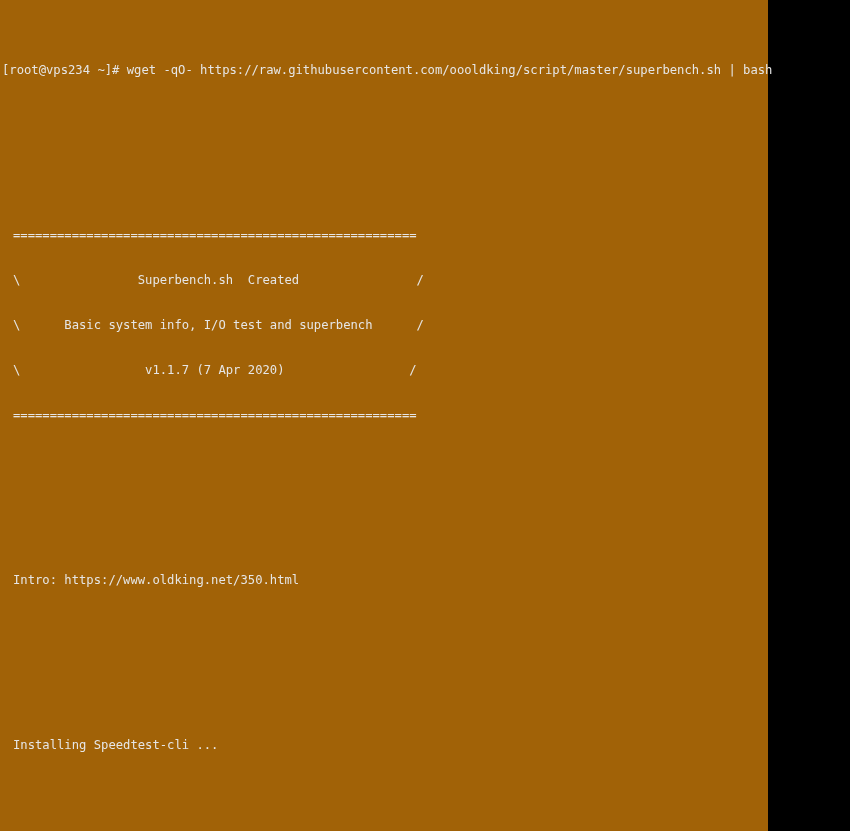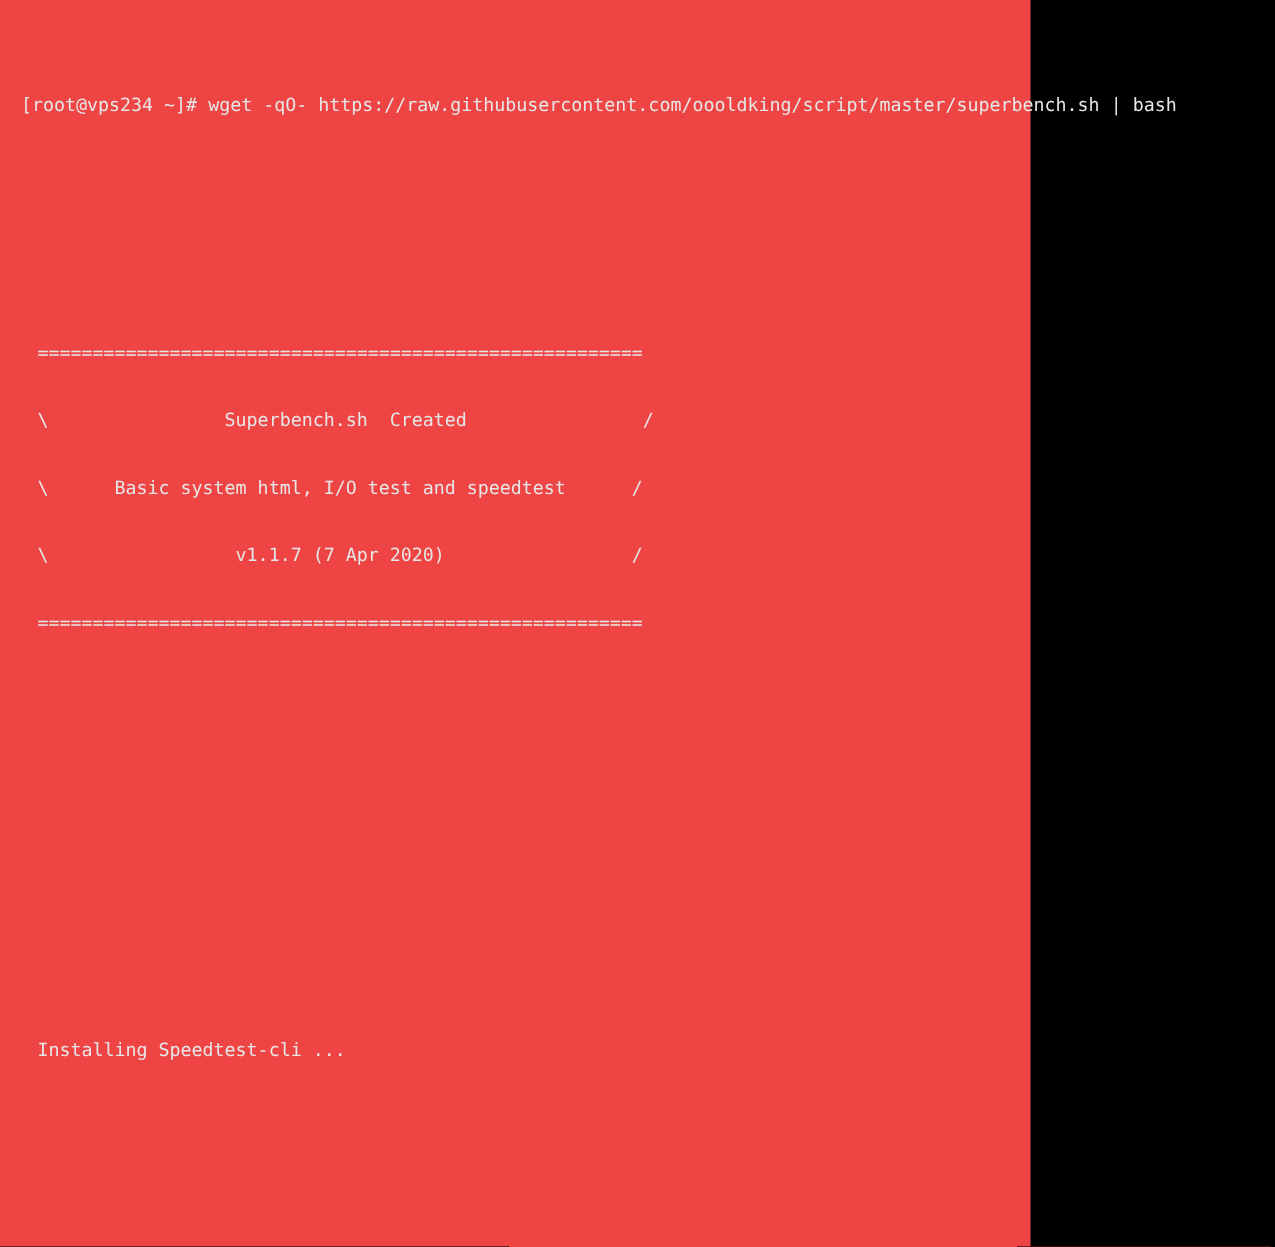--- a/index.html
+++ b/index.html
@@ -8,28 +8,28 @@
     padding: 0;
     background: #000000;
   }
   body {
     width: 850px;
     height: 831px;
     overflow: hidden;
     font-family: "DejaVu Sans Mono", "Liberation Mono", monospace;
   }
   #terminal {
-    width: 687px;
+    width: 768px;
     height: 831px;
-    background: #ef4444;
+    background: #a16207;
     color: #e6e6e6;
     font-family: "DejaVu Sans Mono", "Liberation Mono", monospace;
     font-size: 12.2px;
     line-height: 15px;
-    padding: 3px 0 0 12px;
+    padding: 3px 0 0 0;
     box-sizing: border-box;
     white-space: pre;
     letter-spacing: 0px;
   }
   .line {
     white-space: pre;
     min-height: 15px;
     padding-left: 13px;
     font-size: 12.2px;
     line-height: 15px;
@@ -47,28 +47,29 @@
 
   
   <div class="line flush"><span class="c-white">[root@vps234 ~]#</span><span class="c-white"> </span><span class="c-white">wget -qO- https://raw.githubusercontent.com/oooldking/script/master/superbench.sh | bash</span></div>
 
   <div class="blank"></div>
 
   
   <div>
     <div class="line c-white">=======================================================</div>
     <div class="line c-white">\                Superbench.sh  Created                /</div>
-    <div class="line c-white">\      Basic system html, I/O test and speedtest      /</div>
+    <div class="line c-white">\      Basic system info, I/O test and superbench      /</div>
     <div class="line c-white">\                 v1.1.7 (7 Apr 2020)                 /</div>
     <div class="line c-white">=======================================================</div>
   </div>
 
   <div class="blank"></div>
 
   
+  <div class="line c-white">Intro: https://www.oldking.net/350.html</div>
 
   <div class="blank"></div>
 
   
   <div>
     <div class="line c-white">Installing Speedtest-cli ...</div>
     
     
   </div>
 

